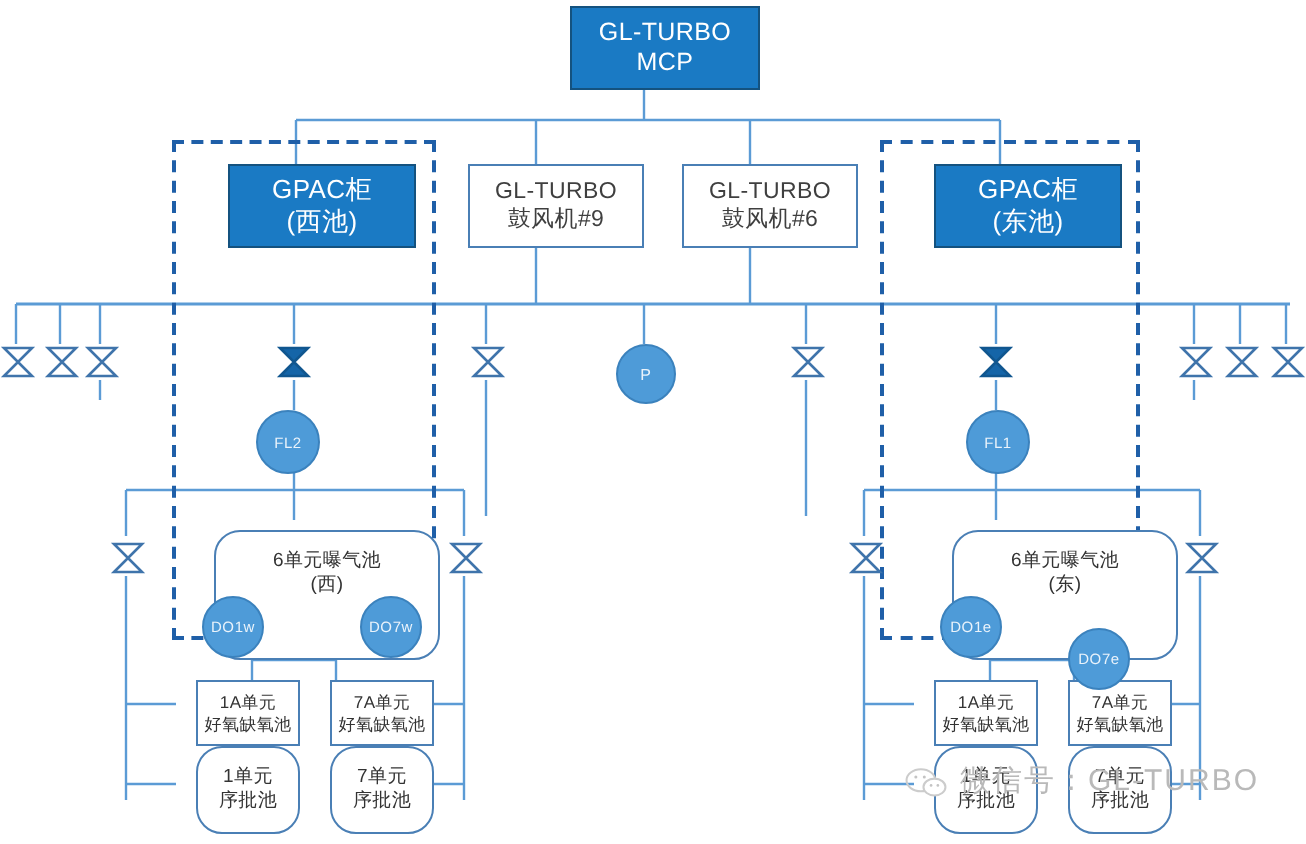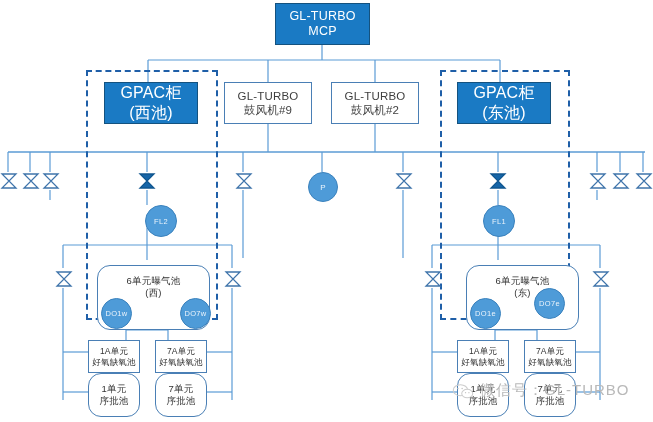--- a/index.html
+++ b/index.html
@@ -19,31 +19,32 @@
   .node{
     position:absolute;
     box-sizing:border-box;
     display:flex;
     flex-direction:column;
     align-items:center;
     justify-content:center;
     text-align:center;
     line-height:1.22;
     letter-spacing:0.2px;
+    margin-left:10px;
   }
   .node .l1,.node .l2{display:block;white-space:nowrap;}
 
   
   .box-blue{
     background:#1a7ac4;
     border:1px solid #14527f;
     color:#ffffff;
     font-size:12.5px;
   }
-  .box-blue.small{font-size:16px;}
+  .box-blue.small{font-size:13px;}
 
   
   .box-white{
     background:#ffffff;
     border:1px solid #4a7fb5;
     color:#3f3f3f;
     font-size:11.5px;
   }
   .box-white.tiny{font-size:8.5px;color:#333;}
   .box-white.mid{font-size:9.5px;color:#333;border-radius:13px;}
@@ -182,21 +183,21 @@
     <span class="l2">(西池)</span>
   </div>
 
   <div class="node box-white" style="left:224px; top:82px; width:88px; height:42px;">
     <span class="l1">GL-TURBO</span>
     <span class="l2">鼓风机#9</span>
   </div>
 
   <div class="node box-white" style="left:331px; top:82px; width:88px; height:42px;">
     <span class="l1">GL-TURBO</span>
-    <span class="l2">鼓风机#2</span>
+    <span class="l2">鼓风机#6</span>
   </div>
 
   <div class="node box-blue small" style="left:457px; top:82px; width:94px; height:42px;">
     <span class="l1">GPAC柜</span>
     <span class="l2">(东池)</span>
   </div>
 
   <div class="node box-white mid" style="left:97px; top:265px; width:113px; height:65px; justify-content:flex-start; padding-top:9px;">
     <span class="l1">6单元曝气池</span>
     <span class="l2">(西)</span>
@@ -281,40 +282,40 @@
       <polygon points="2,4 16,4 2,18 16,18" fill="#ffffff" stroke="#3f74ab" stroke-width="1.3"></polygon>
     </svg>
 
   <svg class="valve" style="left:138px; top:170px;" width="18" height="22" viewBox="0 0 18 22">
       <polygon points="2,4 16,4 2,18 16,18" fill="#1565a8" stroke="#10568f" stroke-width="1.3"></polygon>
     </svg>
   <svg class="valve" style="left:489px; top:170px;" width="18" height="22" viewBox="0 0 18 22">
       <polygon points="2,4 16,4 2,18 16,18" fill="#1565a8" stroke="#10568f" stroke-width="1.3"></polygon>
     </svg>
 
-  <div class="bubble" style="left:145px; top:205px; width:30px; height:30px;">
+  <div class="bubble" style="left:128px; top:205px; width:30px; height:30px;">
     <span>FL2</span>
   </div>
   <div class="bubble" style="left:483px; top:205px; width:30px; height:30px;text-align:right;">
     <span>FL1</span>
   </div>
   <div class="bubble p" style="left:308px; top:172px; width:28px; height:28px;">
     <span>P</span>
   </div>
 
   <div class="bubble" style="left:101px; top:298px; width:29px; height:29px;">
     <span>DO1w</span>
   </div>
   <div class="bubble" style="left:180px; top:298px; width:29px; height:29px;">
     <span>DO7w</span>
   </div>
   <div class="bubble" style="left:470px; top:298px; width:29px; height:29px;justify-content:center;">
     <span>DO1e</span>
   </div>
-  <div class="bubble" style="left:534px; top:288px; width:29px; height:29px;">
+  <div class="bubble" style="left:534px; top:314px; width:29px; height:29px;">
     <span>DO7e</span>
   </div>
 
   <div id="watermark" style="left:452px; top:381px;">
     <svg class="wm-logo" viewBox="0 0 26 20">
       <ellipse cx="10" cy="9" rx="8.5" ry="6.5" fill="none" stroke="#cccccc" stroke-width="1.2"></ellipse>
       <ellipse cx="18" cy="13" rx="6.5" ry="5" fill="#ffffff" stroke="#cccccc" stroke-width="1.2"></ellipse>
       <circle cx="7" cy="7" r="0.9" fill="#c4c4c4"></circle>
       <circle cx="12" cy="7" r="0.9" fill="#c4c4c4"></circle>
       <circle cx="16" cy="12" r="0.8" fill="#c4c4c4"></circle>

